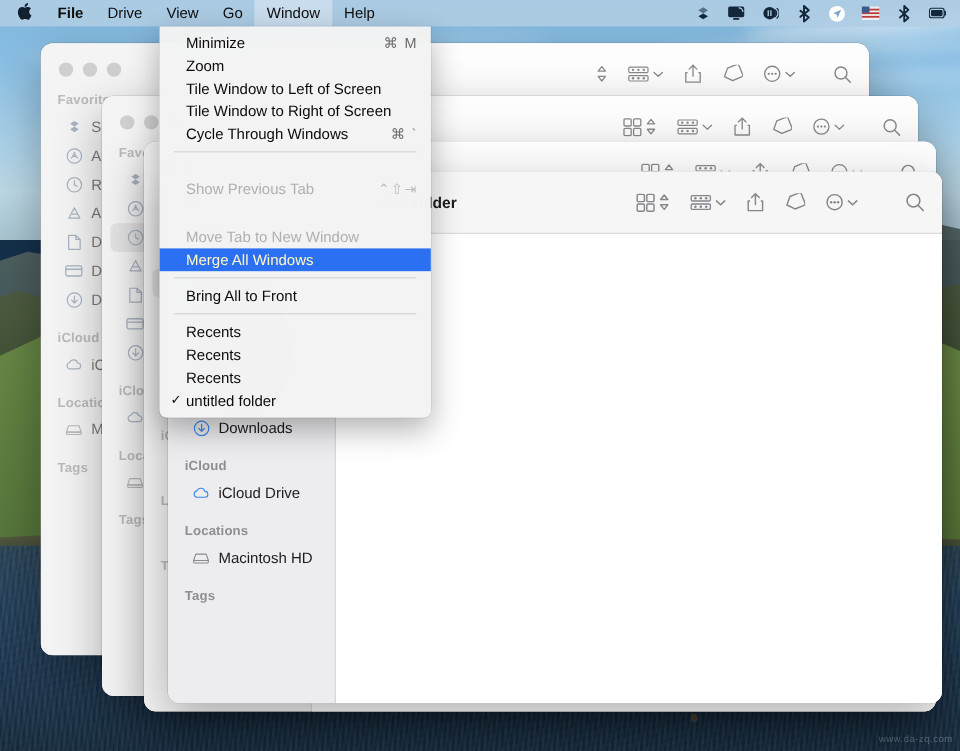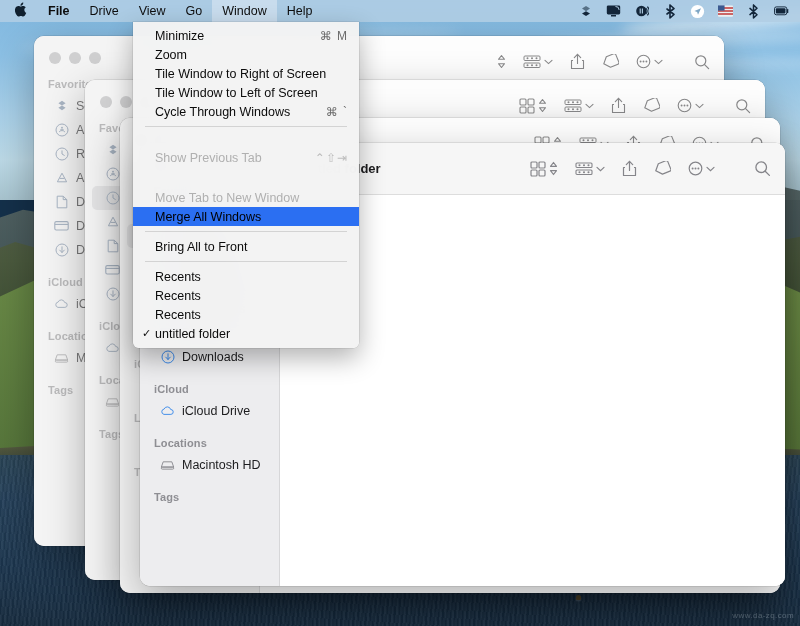--- a/index.html
+++ b/index.html
@@ -161,21 +161,21 @@
   }
   .mi {
     display:flex; align-items:center;
     height:19px; padding:0 11px 0 22px;
     white-space:nowrap;
   }
   .mi .lbl { flex:1; }
   .mi .key { color:#6b6b6b; font-size:12px; letter-spacing:1px; }
   .mi.disabled { color:#b0b0b0;margin-top:21px; }
   .mi.disabled .key { color:#bdbdbd; }
-  .mi.hl { background:#2b6ff2; color:#000000; }
+  .mi.hl { background:#2b6ff2; color:#fef9c3; }
   .mi .check { position:absolute; left:9px; font-size:11px; }
   .mi.rel { position:relative; }
   .msep { height:1px; background:rgba(0,0,0,.13); margin:5px 12px; }
 </style>
 </head>
 <body>
 
 <div id="screen">
 
   <div class="wallpaper">
@@ -909,24 +909,24 @@
 
   <div class="menu" id="window-menu">
       <div class="mi rel">
         <span class="lbl">Minimize</span>
         <span class="key">⌘ M</span>
       </div>
       <div class="mi rel">
         <span class="lbl">Zoom</span>
       </div>
       <div class="mi rel">
+        <span class="lbl">Tile Window to Left of Screen</span>
+      </div>
+      <div class="mi rel">
         <span class="lbl">Tile Window to Right of Screen</span>
-      </div>
-      <div class="mi rel">
-        <span class="lbl">Tile Window to Left of Screen</span>
       </div>
       <div class="mi rel">
         <span class="lbl">Cycle Through Windows</span>
         <span class="key">⌘ `</span>
       </div>
       <div class="msep"></div>
       <div class="mi rel disabled">
         <span class="lbl">Show Previous Tab</span>
         <span class="key">⌃⇧⇥</span>
       </div>

